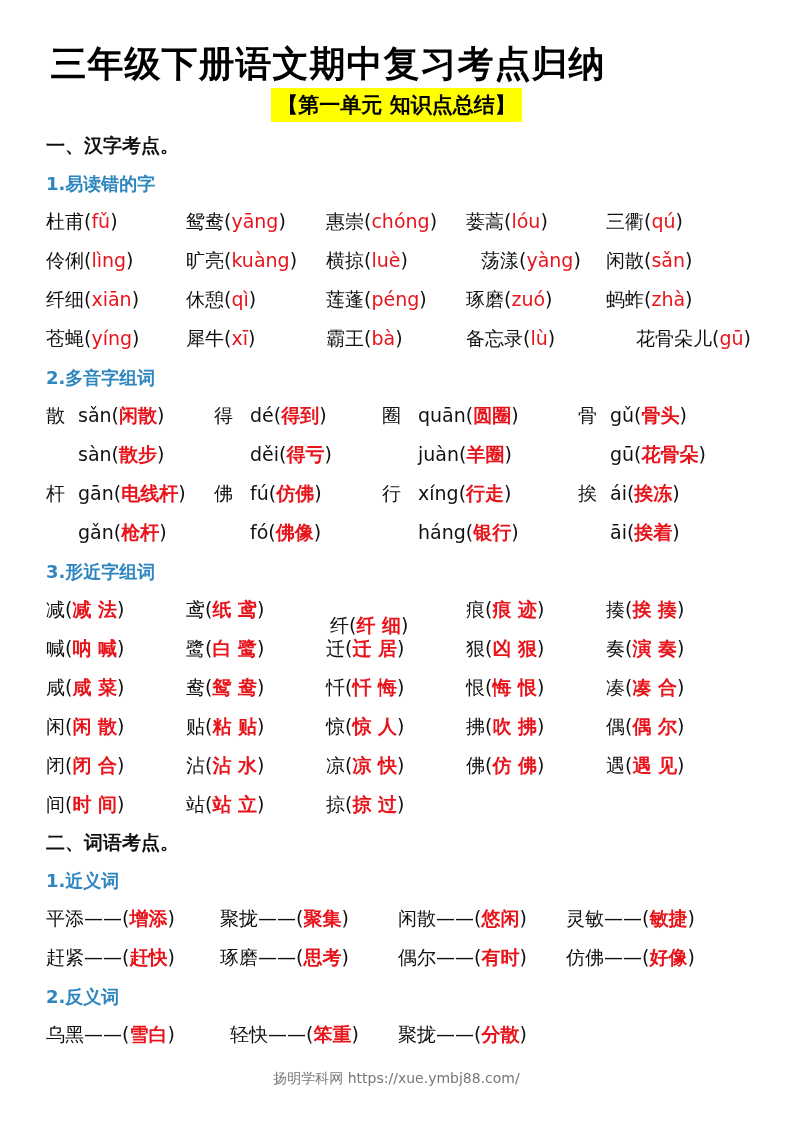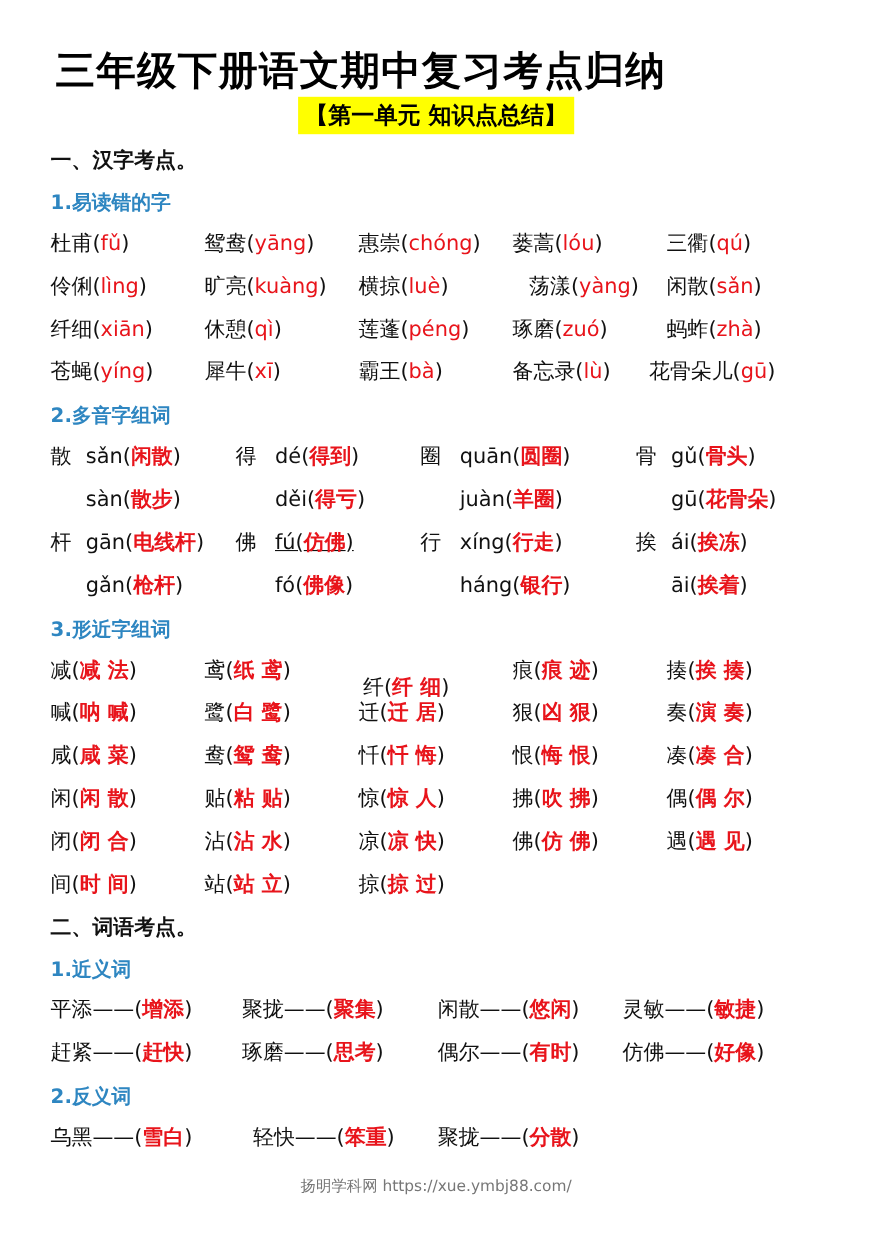--- a/index.html
+++ b/index.html
@@ -57,21 +57,21 @@
       <span class="cell" style="left: 186px;"><span>休憩(</span><span class="red">qì</span><span>)</span></span>
       <span class="cell" style="left: 326px;"><span>莲蓬(</span><span class="red">péng</span><span>)</span></span>
       <span class="cell" style="left: 466px;"><span>琢磨(</span><span class="red">zuó</span><span>)</span></span>
       <span class="cell" style="left: 606px;"><span>蚂蚱(</span><span class="red">zhà</span><span>)</span></span>
     </div>
     <div class="row" style="top: 323px; text-decoration: underline;">
       <span class="cell" style="left: 46px;"><span>苍蝇(</span><span class="red">yíng</span><span>)</span></span>
       <span class="cell" style="left: 186px;"><span>犀牛(</span><span class="red">xī</span><span>)</span></span>
       <span class="cell" style="left: 326px;"><span>霸王(</span><span class="red">bà</span><span>)</span></span>
       <span class="cell" style="left: 466px;"><span>备忘录(</span><span class="red">lù</span><span>)</span></span>
-      <span class="cell" style="left: 590px;"><span>花骨朵儿(</span><span class="red">gū</span><span>)</span></span>
+      <span class="cell" style="left: 636px;"><span>花骨朵儿(</span><span class="red">gū</span><span>)</span></span>
     </div>
   </div>
 
 <div class="h2" style="top:366px">2.多音字组词</div>
 <div id="poly">
     <div class="row" style="top: 400px;">
       <span class="cell" style="left: 46px;">散</span>
       <span class="cell" style="left: 78px;"><span>sǎn(</span><span class="redb">闲散</span><span>)</span></span>
       <span class="cell" style="left: 214px;">得</span>
       <span class="cell" style="left: 250px;"><span>dé(</span><span class="redb">得到</span><span>)</span></span>
@@ -83,21 +83,21 @@
     <div class="row" style="top: 439px;">
       <span class="cell" style="left: 78px;"><span>sàn(</span><span class="redb">散步</span><span>)</span></span>
       <span class="cell" style="left: 250px;"><span>děi(</span><span class="redb">得亏</span><span>)</span></span>
       <span class="cell" style="left: 418px;"><span>juàn(</span><span class="redb">羊圈</span><span>)</span></span>
       <span class="cell" style="left: 610px;"><span>gū(</span><span class="redb">花骨朵</span><span>)</span></span>
     </div>
     <div class="row" style="top: 478px;">
       <span class="cell" style="left: 46px;">杆</span>
       <span class="cell" style="left: 78px;"><span>gān(</span><span class="redb">电线杆</span><span>)</span></span>
       <span class="cell" style="left: 214px;">佛</span>
-      <span class="cell" style="left: 250px; text-decoration: underline;"><span>fú(</span><span class="redb">仿佛</span><span>)</span></span>
+      <span class="cell" style="left: 250px;"><span>fú(</span><span class="redb">仿佛</span><span>)</span></span>
       <span class="cell" style="left: 382px;">行</span>
       <span class="cell" style="left: 418px;"><span>xíng(</span><span class="redb">行走</span><span>)</span></span>
       <span class="cell" style="left: 578px;">挨</span>
       <span class="cell" style="left: 610px;"><span>ái(</span><span class="redb">挨冻</span><span>)</span></span>
     </div>
     <div class="row" style="top: 517px;">
       <span class="cell" style="left: 78px;"><span>gǎn(</span><span class="redb">枪杆</span><span>)</span></span>
       <span class="cell" style="left: 250px;"><span>fó(</span><span class="redb">佛像</span><span>)</span></span>
       <span class="cell" style="left: 418px;"><span>háng(</span><span class="redb">银行</span><span>)</span></span>
       <span class="cell" style="left: 610px;"><span>āi(</span><span class="redb">挨着</span><span>)</span></span>

